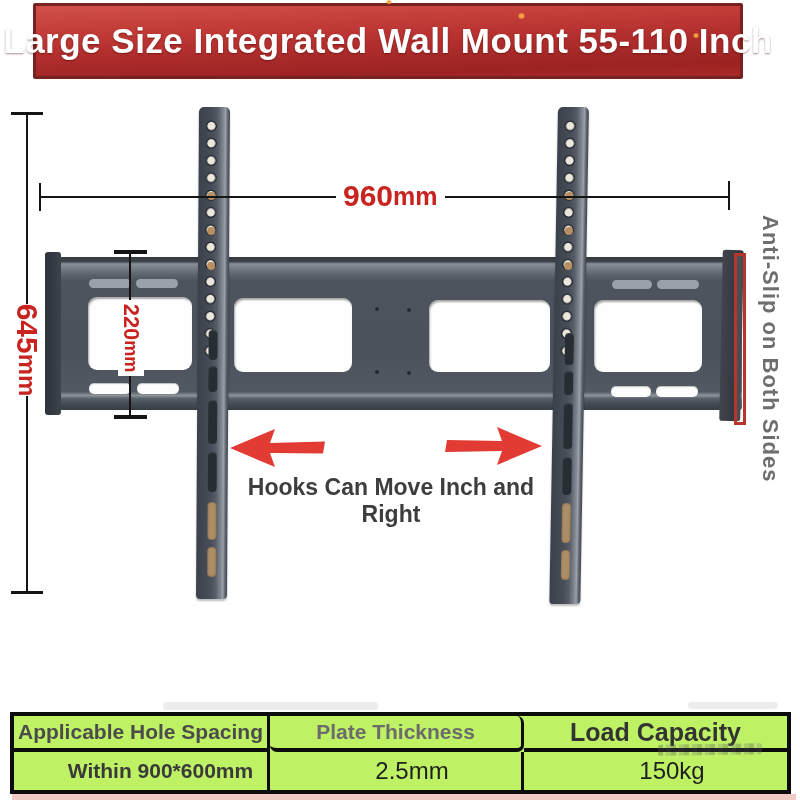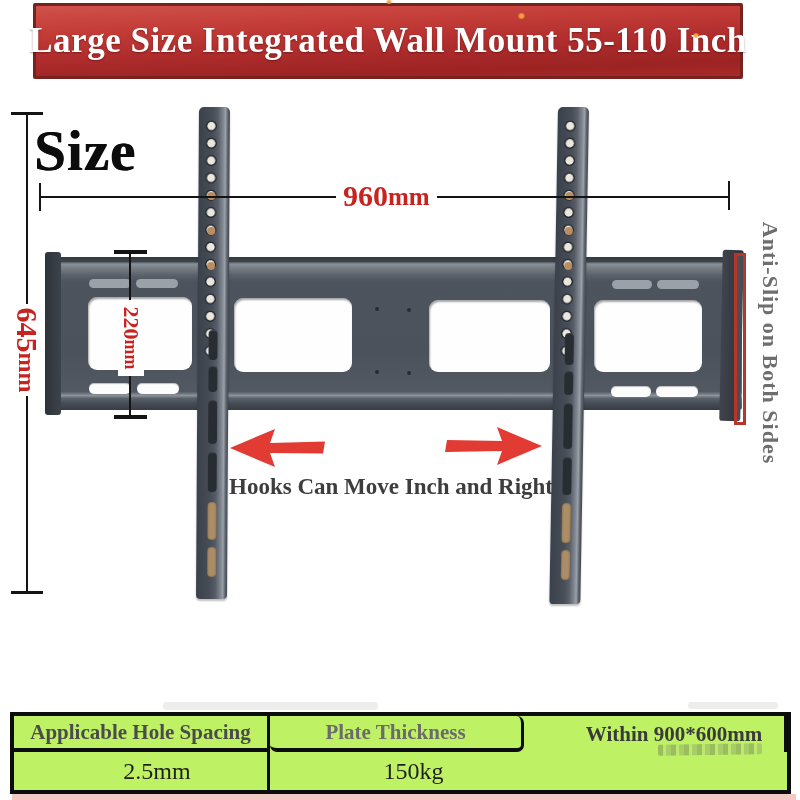--- a/index.html
+++ b/index.html
@@ -1,17 +1,17 @@
 <!DOCTYPE html>
 <html><head>
 <meta charset="utf-8">
 <style>
   html,body{margin:0;padding:0;background:#ffffff;}
   #stage{position:relative;width:796px;height:800px;background:#ffffff;overflow:hidden;
-         font-family:Liberation Serif, serif;}
+         font-family:Liberation Sans, sans-serif;}
   #stage *{box-sizing:border-box;}
 
   
   .banner{position:absolute;left:33px;top:3px;width:710px;height:76px;
     border:3px solid #76221e;border-radius:2px;
     background:linear-gradient(178deg,#d1514a 0%,#c23b37 30%,#ae2c2c 58%,#9c2323 84%,#a72a27 100%);
     display:flex;align-items:center;justify-content:center;}
   .banner-text{color:#fff;font-size:35px;font-weight:bold;letter-spacing:.5px;
     text-shadow:0 1px 2px rgba(60,0,0,.45);white-space:nowrap;}
   .sparkle{position:absolute;border-radius:50%;background:radial-gradient(circle,#f6a43c 30%,rgba(246,164,60,0));}
@@ -93,21 +93,20 @@
 
 <div id="stage">
 
   <div class="banner">
     <span class="banner-text">Large Size Integrated Wall Mount 55-110 Inch</span>
   </div>
   <div class="sparkle" style="left:518px;top:13px;width:7px;height:6px;"></div>
   <div class="sparkle" style="left:693px;top:33px;width:6px;height:5px;"></div>
   <div class="sparkle" style="left:386px;top:0px;width:6px;height:4px;"></div>
 
-  <div class="size-heading">Size</div>
 
   <div class="plate"></div>
   <div class="cap" style="left:45px;top:252px;width:16px;height:163px;background:linear-gradient(90deg,#2e333a,#3d434b);"></div>
   <div class="cap" style="left:721px;top:250px;width:21px;height:171px;background:linear-gradient(90deg,#40454d,#2e333a);transform:rotate(1.2deg);"></div>
 
   <div class="win" style="left:88px;top:297px;width:104px;height:73px;"></div>
   <div class="win" style="left:234px;top:298px;width:118px;height:74px;"></div>
   <div class="win" style="left:429px;top:300px;width:121px;height:72px;"></div>
   <div class="win" style="left:594px;top:300px;width:108px;height:72px;"></div>
 
@@ -183,20 +182,21 @@
   <div class="hooks-note">Hooks Can Move Inch and Right</div>
 
   <div class="antislip-note">Anti-Slip on Both Sides</div>
 
   <div class="smudge" style="left:163px;top:702px;width:215px;height:8px;"></div>
   <div class="smudge" style="left:688px;top:702px;width:90px;height:7px;"></div>
 
   <div class="spec-table">
     <div class="spec-cell c-r c-b h1">Applicable Hole Spacing</div>
     <div class="spec-cell c-r c-b h2">Plate Thickness</div>
+    <div class="spec-cell c-b h3">Load Capacity</div>
     <div class="spec-cell c-r v1">Within 900*600mm</div>
     <div class="spec-cell c-r v2">2.5mm</div>
     <div class="spec-cell v3">150kg</div>
   </div>
 
   <div class="watermark"></div>
 
   <div class="pink-strip"></div>
 
 </div>

